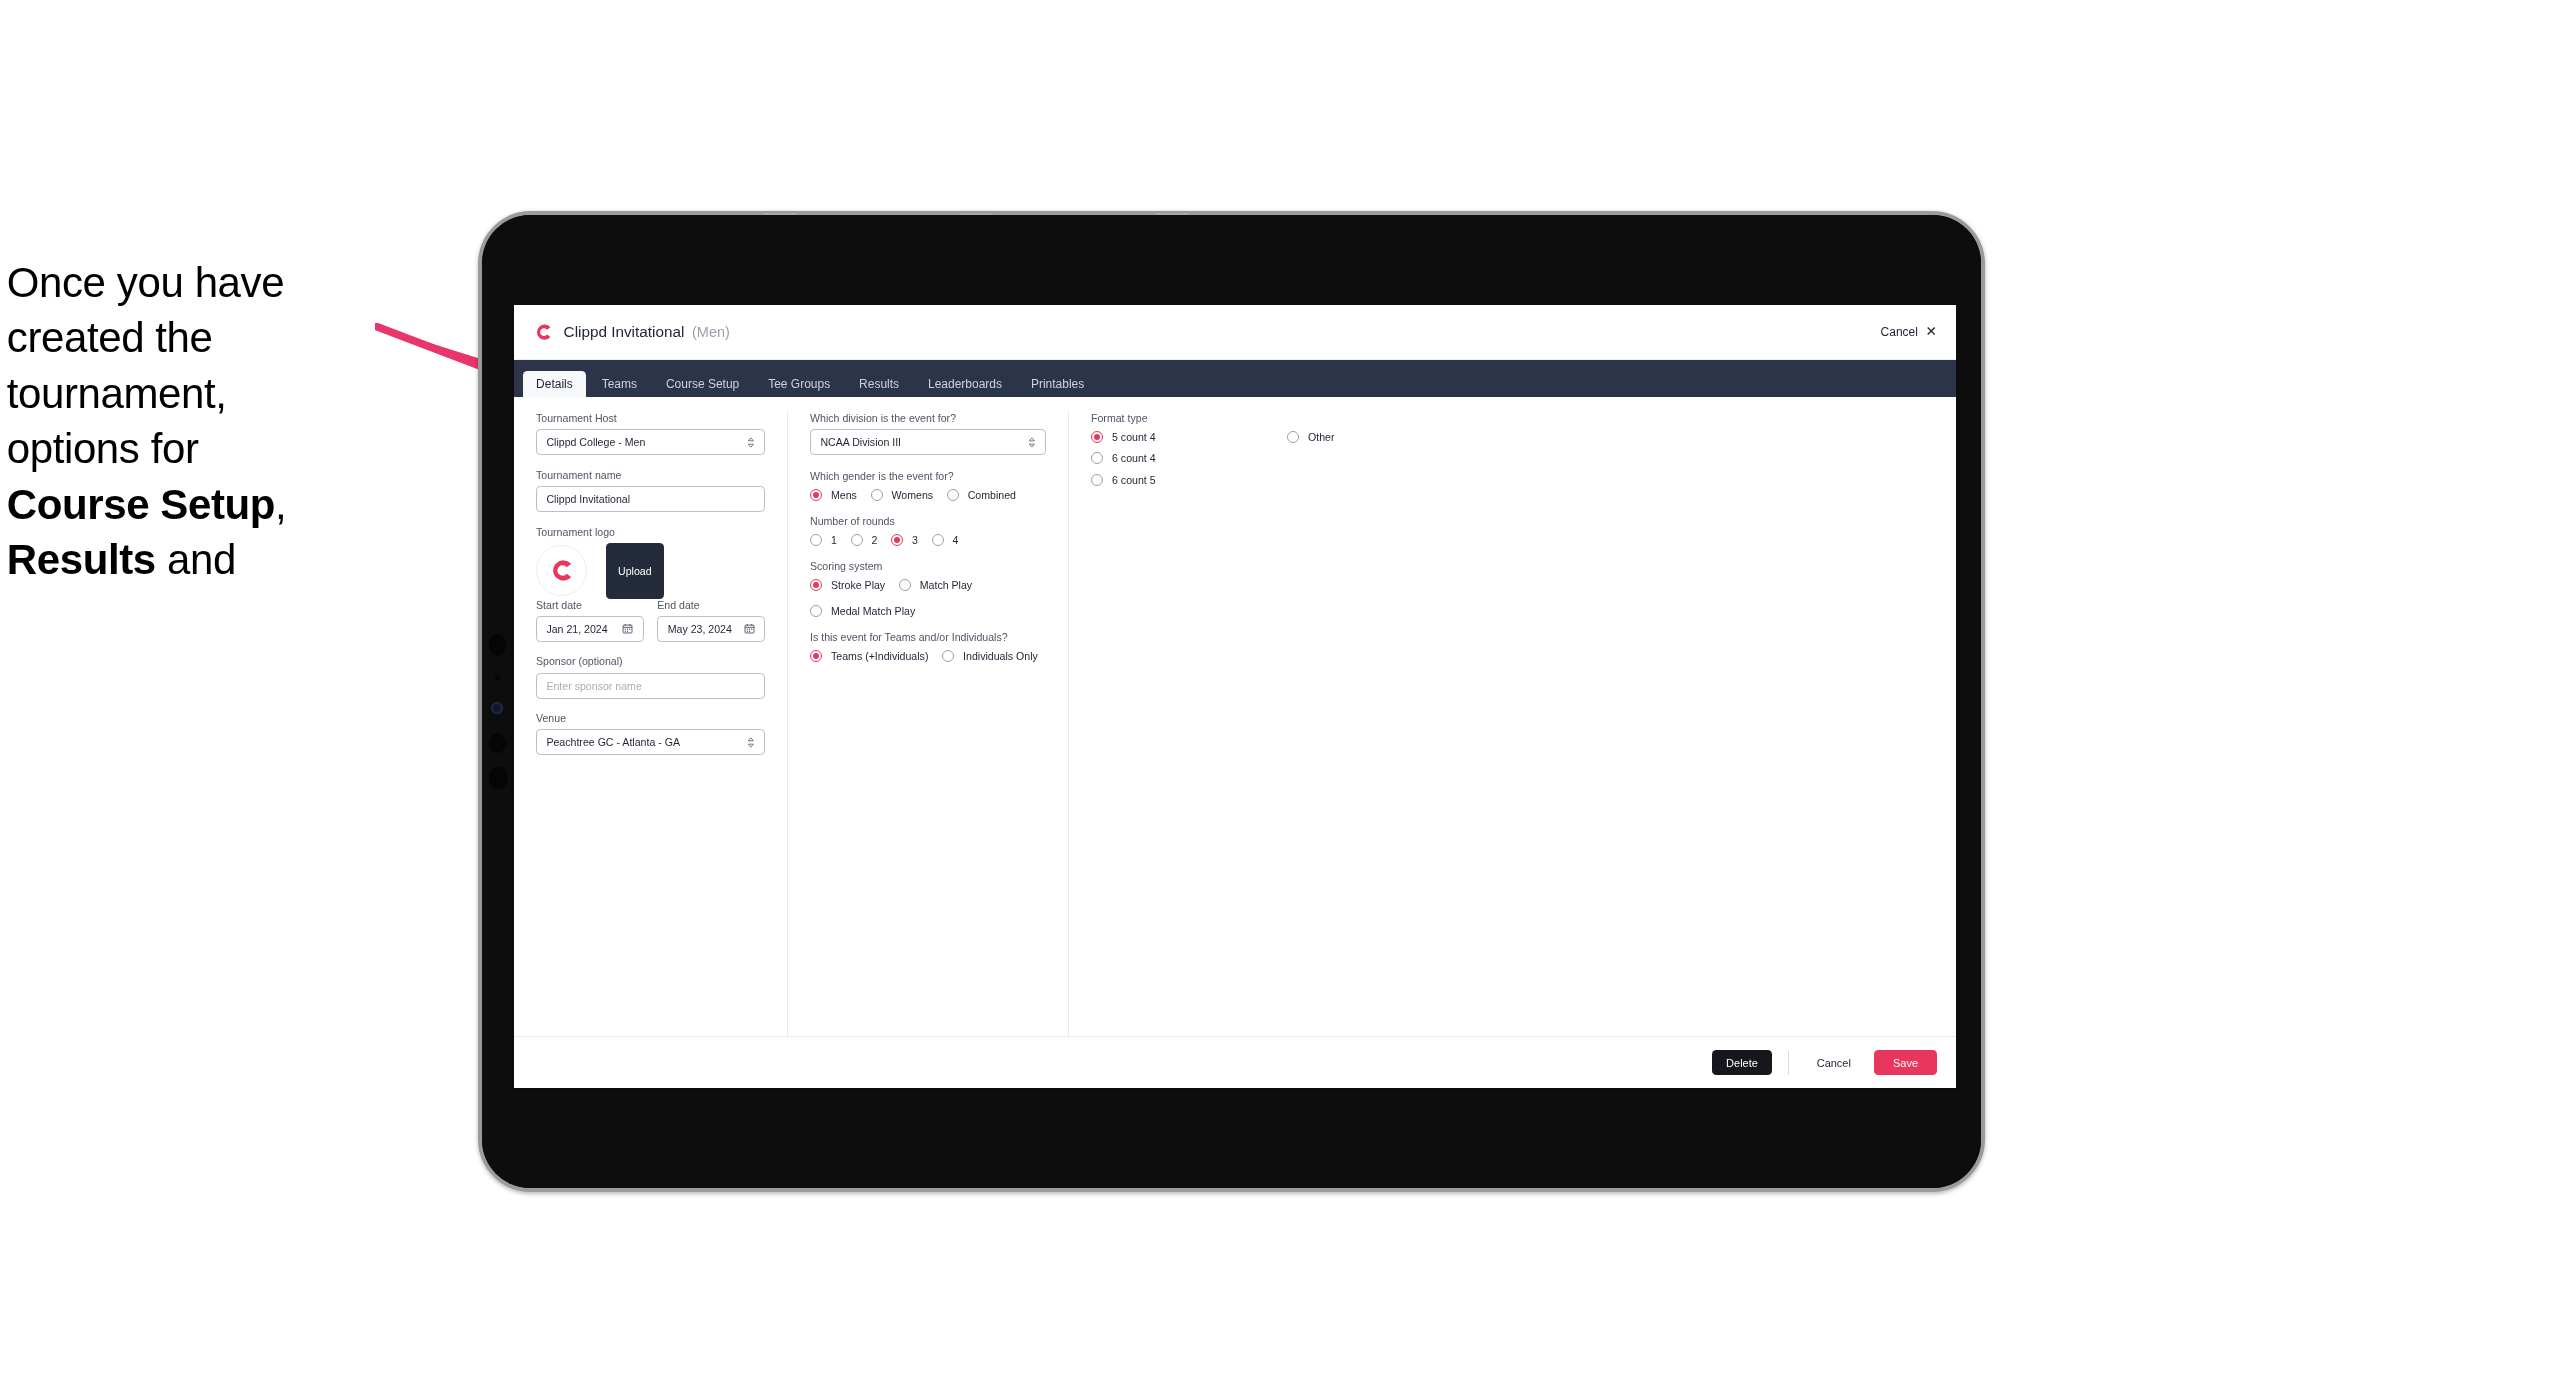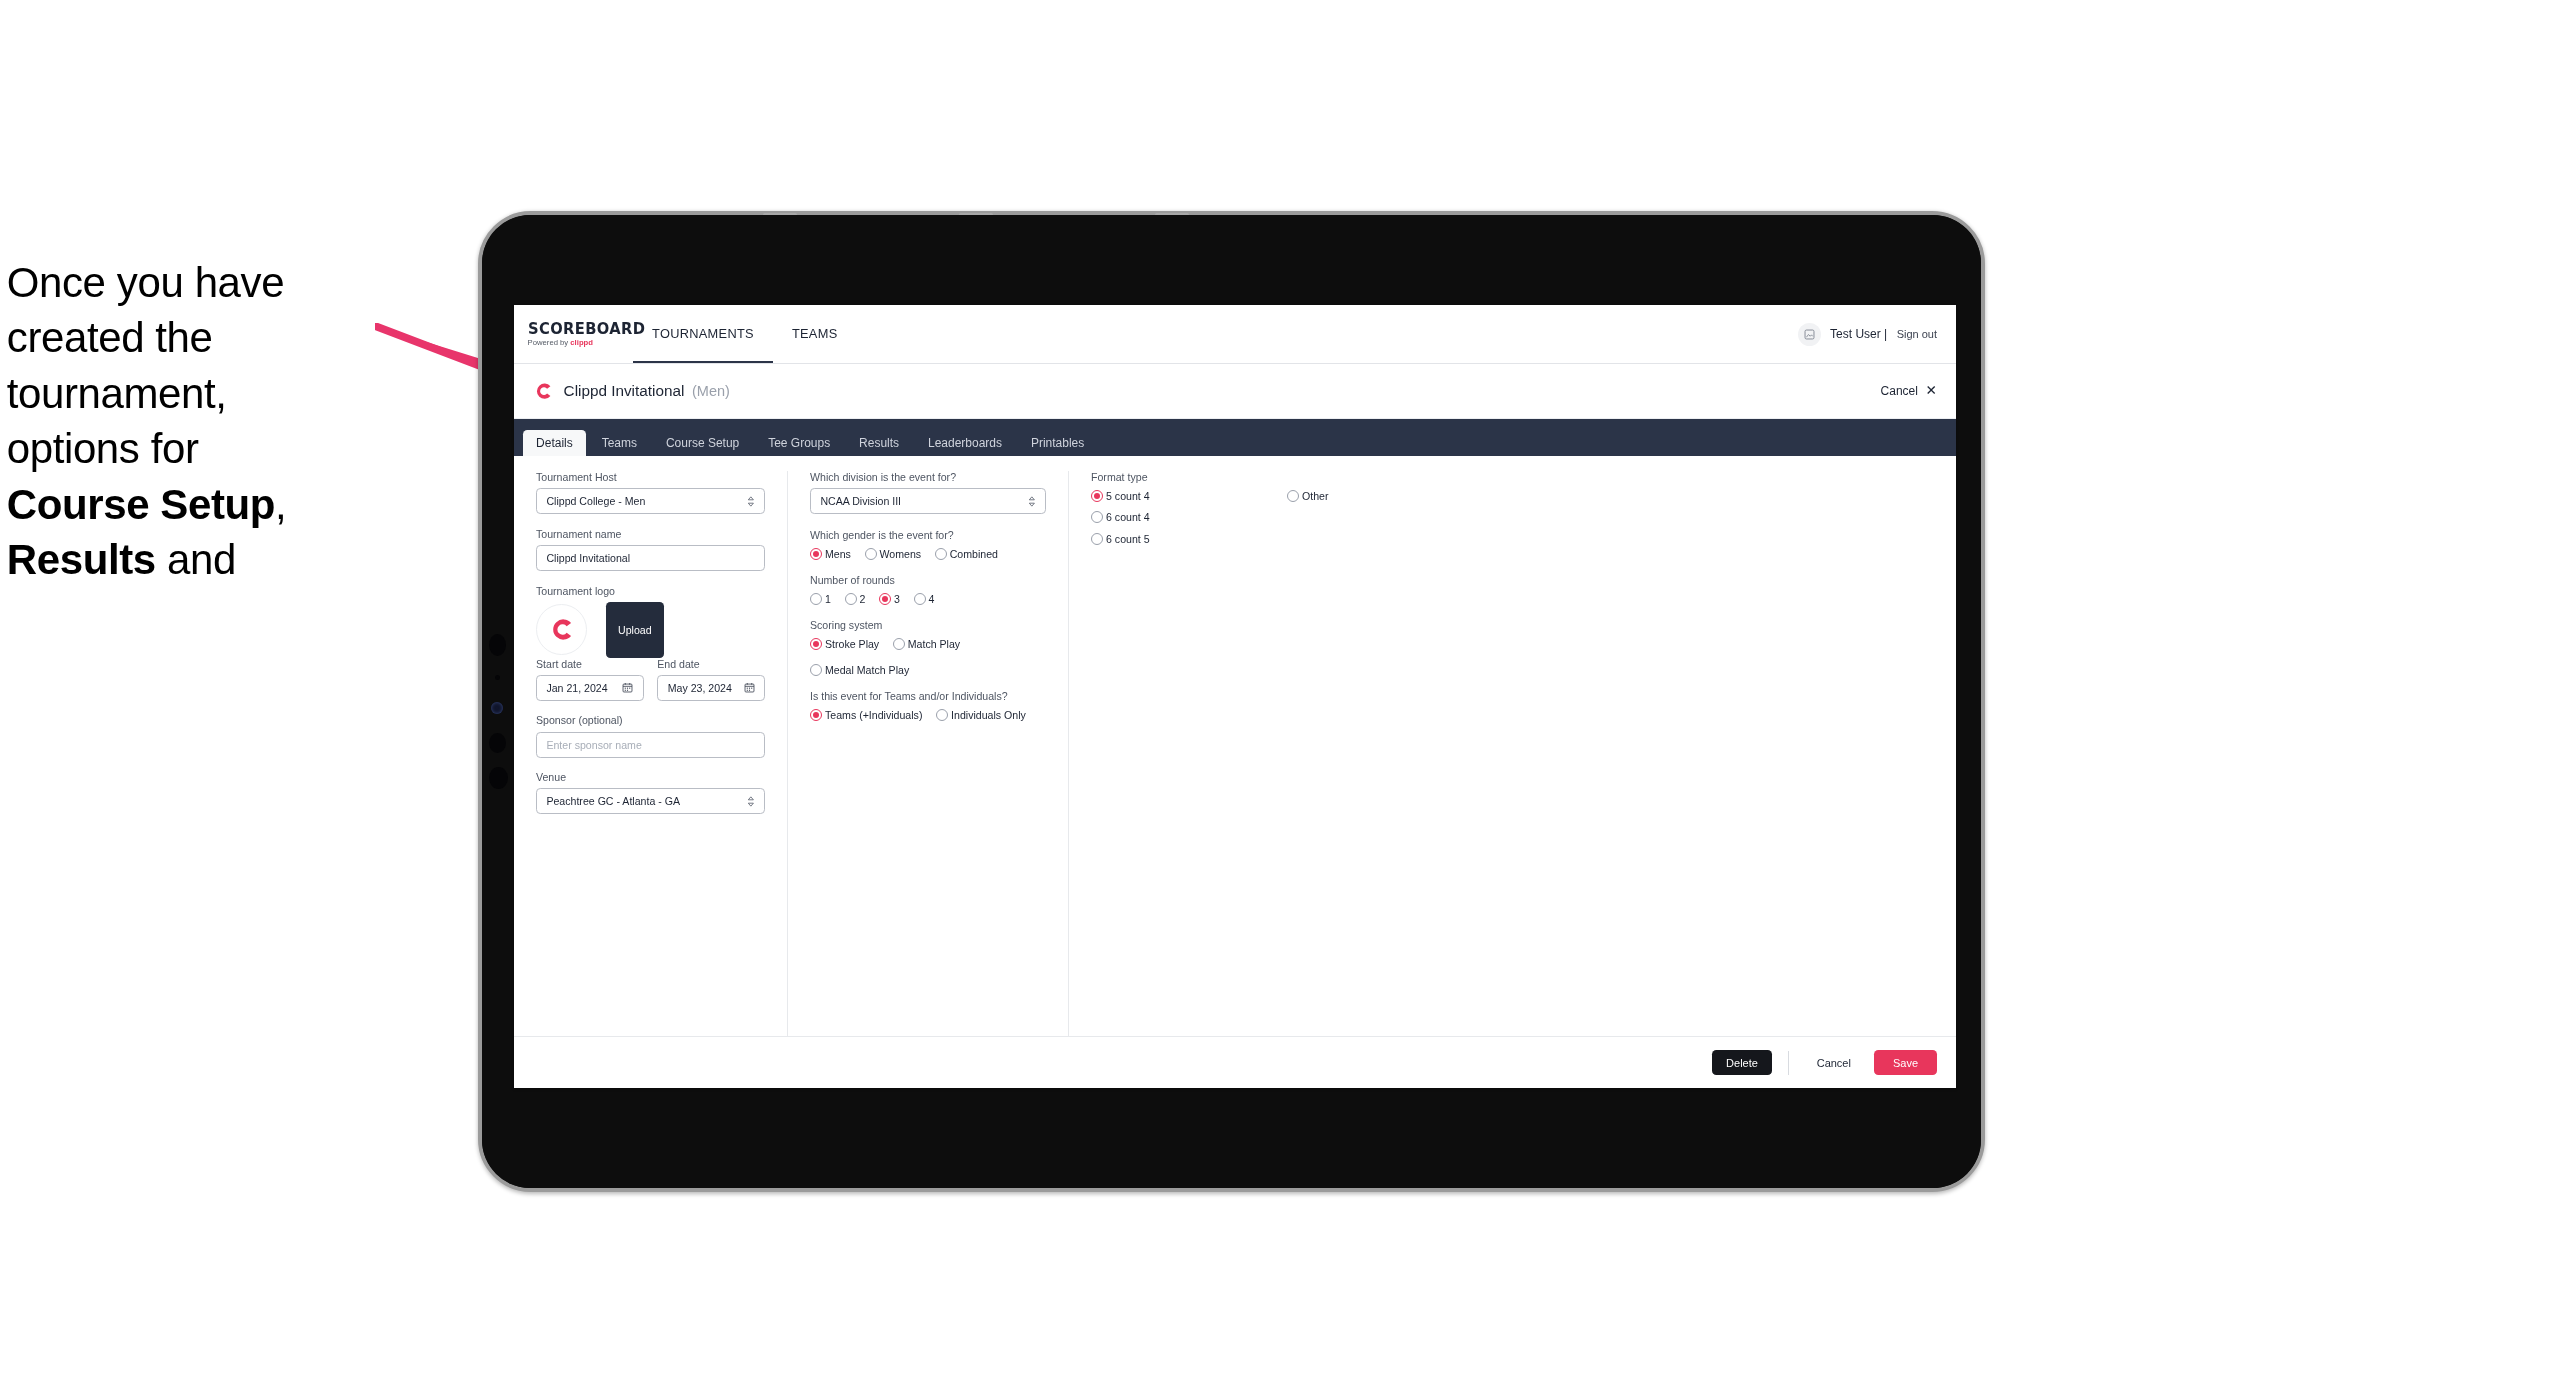--- a/index.html
+++ b/index.html
@@ -296,21 +296,21 @@
   .group-label.first { margin-top: 0; }
   .radio-row {
     display: flex;
     align-items: center;
     gap: 13.6px;
     flex-wrap: wrap;
   }
   .radio-opt {
     display: flex;
     align-items: center;
-    gap: 3px;
+    gap: 9px;
     cursor: pointer;
     font-size: 10.6px;
     color: #1d2433;
   }
   .rdo {
     width: 12px; height: 12px;
     border-radius: 50%;
     border: 1.2px solid #9aa0ab;
     box-sizing: border-box;
     flex: 0 0 12px;
@@ -402,38 +402,20 @@
 
   <div id="tablet-screen">
     <div class="bezel-dot cam"></div>
     <div class="bezel-dot tiny"></div>
     <div class="bezel-dot sens"></div>
     <div class="bezel-dot d3"></div>
     <div class="bezel-dot d4"></div>
 
     <div id="app-window">
 
-      <div id="topbar">
-        <div id="brand">
-          <div id="brand-title">SCOREBOARD</div>
-          <div id="brand-sub"><span>Powered by </span><span class="pink">clippd</span></div>
-        </div>
-        <div class="topnav-tab active">TOURNAMENTS</div>
-        <div class="topnav-tab">TEAMS</div>
-        <div id="topbar-right">
-          <div id="avatar">
-            <svg width="11" height="11" viewBox="0 0 16 16">
-                <rect x="1.5" y="1.5" width="13" height="13" rx="2" fill="none" stroke="#7b818d" stroke-width="1.3"></rect>
-                <path d="M3.5 12 L6.5 8 L9 10.5 L11 8.5 L12.5 10.5" stroke="#7b818d" stroke-width="1.2" fill="none"></path>
-              </svg>
-          </div>
-          <div id="username">Test User |</div>
-          <div id="signout">Sign out</div>
-        </div>
-      </div>
 
       <div id="titlerow">
         <svg id="title-logo" viewBox="0 0 24 24">
           <path d="M20.5 6.2 A9 9 0 1 0 20.5 17.8 L16.6 14.8 A4.6 4.6 0 1 1 16.6 9.2 Z" fill="#e8365c"></path>
         </svg>
         <div id="title-text">Clippd Invitational</div>
         <div id="title-gender">(Men)</div>
         <div id="titlerow-right">
           <span id="cancel-label">Cancel</span>
           <span id="cancel-x">✕</span>

